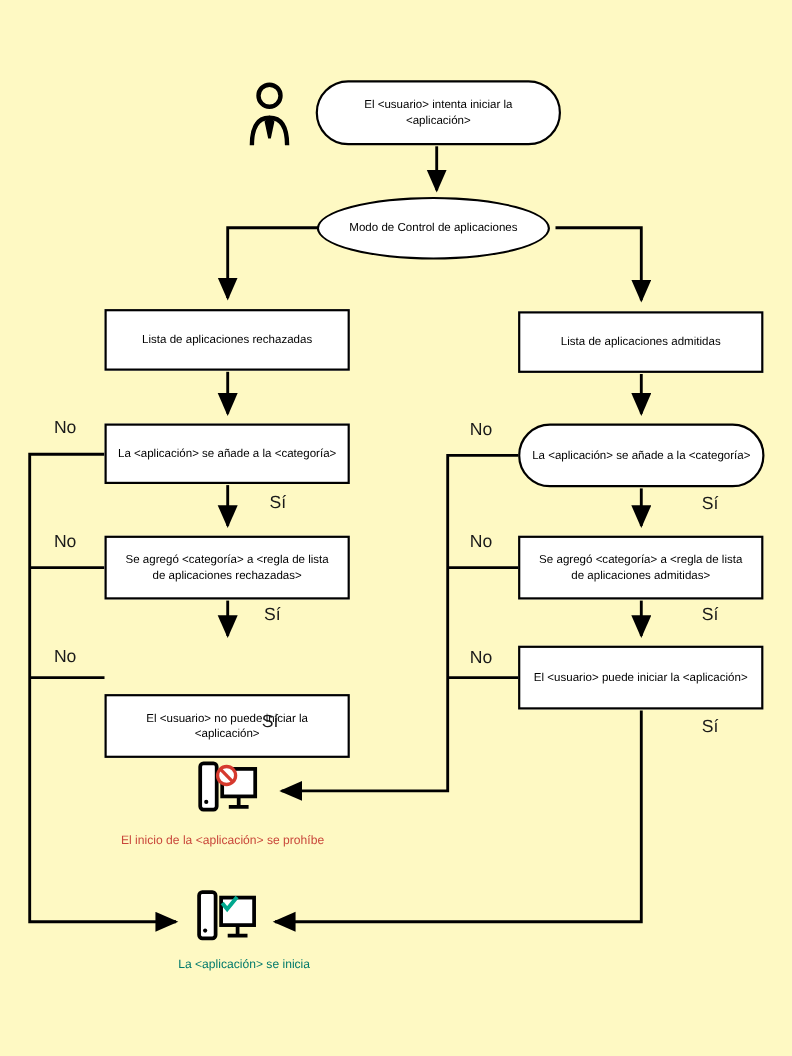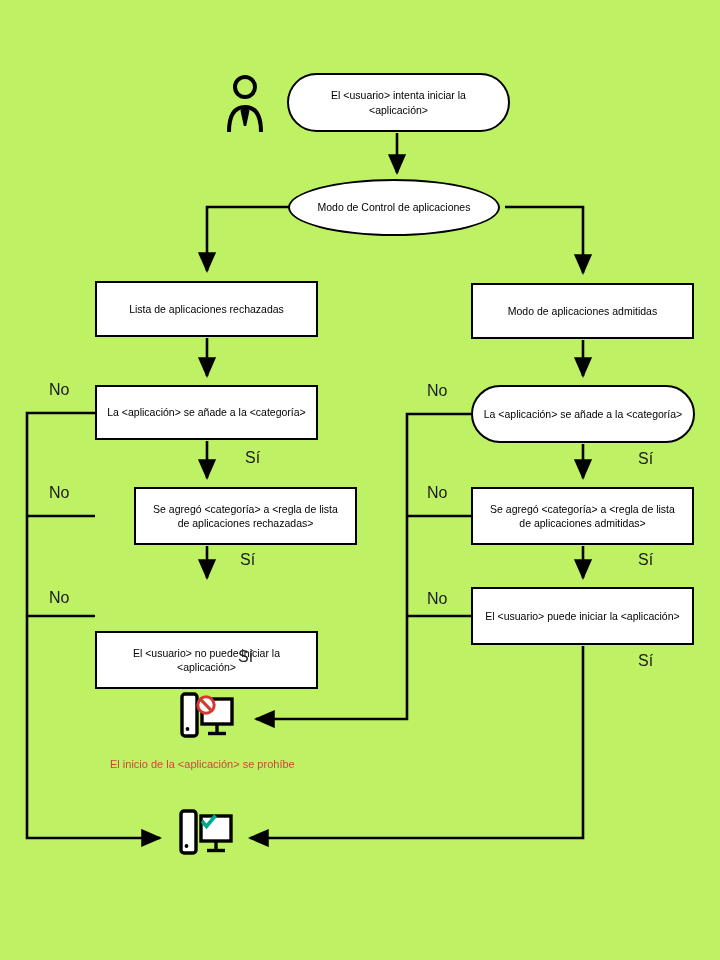--- a/index.html
+++ b/index.html
@@ -1,17 +1,17 @@
 <!DOCTYPE html>
 <html><head>
 <meta charset="utf-8">
 <style>
   html,body { margin:0; padding:0; background:#fff; }
   #canvas {
-    position:relative; width:720px; height:960px; background:#bef264;
+    position:relative; width:720px; height:960px; background:#fef9c3;
     font-family:"Liberation Sans", sans-serif; color:#000; overflow:hidden;
   }
   svg.connectors { position:absolute; left:0; top:0; }
   .node {
     position:absolute; box-sizing:border-box; background:#fff;
     border:2.5px solid #000; display:flex; align-items:center; justify-content:center;
     text-align:center; font-size:10.5px; line-height:1.35; padding:2px 14px;
   }
   .pill    { border-radius:30px; }
   .ellipse { border-radius:50%; padding:2px 26px; }
@@ -58,27 +58,27 @@
     <path d="M5,58 C5,41 11,33 21,33 C31,33 37,41 37,58" fill="none" stroke="#000" stroke-width="4"></path>
     <path d="M21,31 L16.5,36.5 L19.8,52 L22.2,52 L25.5,36.5 Z" fill="#000"></path>
   </svg>
 
   <div class="node pill" style="left:287px; top:73px; width:223px; height:59px;">El &lt;usuario&gt; intenta iniciar la &lt;aplicación&gt;</div>
 
   <div class="node ellipse" style="left:288px; top:179px; width:212px; height:57px;">Modo de Control de aplicaciones</div>
 
   <div class="node" style="left:95px; top:281px; width:223px; height:56px;text-align:center;">Lista de aplicaciones rechazadas</div>
 
-  <div class="node" style="left:471px; top:283px; width:223px; height:56px;">Modo de aplicaciones admitidas</div>
+  <div class="node" style="left:471px; top:283px; width:223px; height:56px;">Lista de aplicaciones admitidas</div>
 
   <div class="node" style="left:95px; top:385px; width:223px; height:55px; padding:2px 8px;">La &lt;aplicación&gt; se añade a la &lt;categoría&gt;</div>
 
   <div class="node pill" style="left:471px; top:385px; width:224px; height:58px; padding:2px 8px;">La &lt;aplicación&gt; se añade a la &lt;categoría&gt;</div>
 
-  <div class="node" style="left:95px; top:487px; width:223px; height:58px; padding:2px 10px;margin-left:39px;">Se agregó &lt;categoría&gt; a &lt;regla de lista de aplicaciones rechazadas&gt;</div>
+  <div class="node" style="left:95px; top:487px; width:223px; height:58px; padding:2px 10px;">Se agregó &lt;categoría&gt; a &lt;regla de lista de aplicaciones rechazadas&gt;</div>
 
   <div class="node" style="left:471px; top:487px; width:223px; height:58px; padding:6px 10px;">Se agregó &lt;categoría&gt; a &lt;regla de lista de aplicaciones admitidas&gt;</div>
 
   <div class="node" style="left:95px; top:587px; width:223px; height:58px;margin-top:44px;">El &lt;usuario&gt; no puede iniciar la &lt;aplicación&gt;</div>
 
   <div class="node" style="left:471px; top:587px; width:223px; height:58px; padding:18px 8px;">El &lt;usuario&gt; puede iniciar la &lt;aplicación&gt;</div>
 
   <span class="edge-label" style="left:49px;  top:381px;">No</span>
   <span class="edge-label" style="left:49px;  top:484px;">No</span>
   <span class="edge-label" style="left:49px;  top:589px;">No</span>
@@ -109,14 +109,15 @@
 
   <svg class="icon" style="left:178px; top:806px;" width="56" height="56" viewBox="0 0 56 56">
     <rect x="3" y="5" width="15" height="42" rx="3" fill="#fff" stroke="#000" stroke-width="3.4"></rect>
     <circle cx="8.5" cy="40" r="1.9" fill="#000"></circle>
     <rect x="23" y="10" width="30" height="25" fill="#fff" stroke="#000" stroke-width="3.4"></rect>
     <line x1="38" y1="35" x2="38" y2="43" stroke="#000" stroke-width="3.4"></line>
     <line x1="29" y1="44.5" x2="47" y2="44.5" stroke="#000" stroke-width="3.4"></line>
     <path d="M24,15 l4.5,5.5 l9,-11" fill="none" stroke-width="3.6" stroke="#00a88e"></path>
   </svg>
 
+  <div class="outcome started" style="left:130px; top:871px;">La &lt;aplicación&gt; se inicia</div>
 
 </div>
 
 </body></html>

